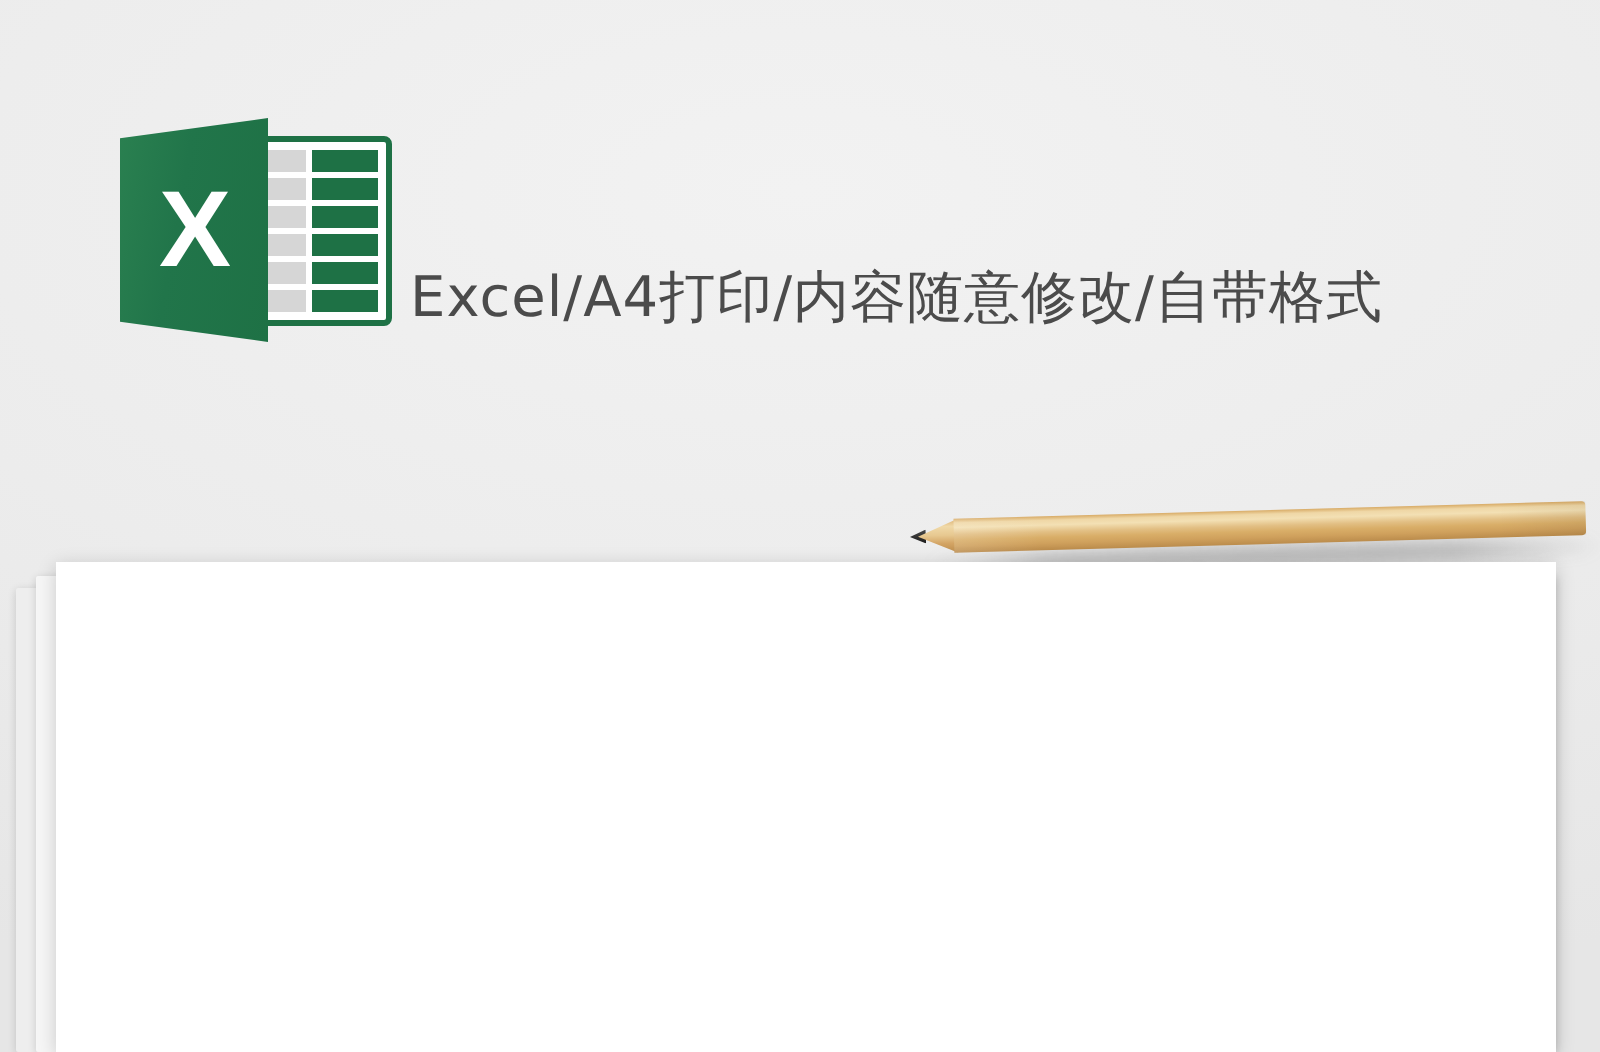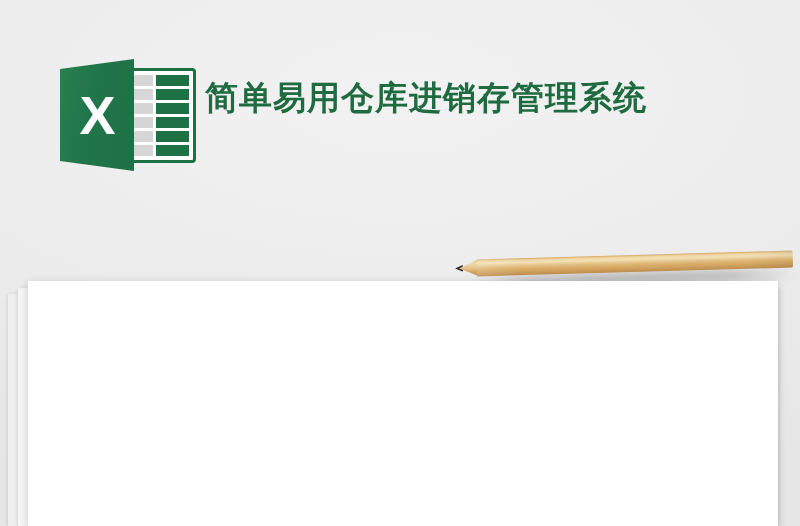--- a/index.html
+++ b/index.html
@@ -202,22 +202,22 @@
             <div class="xl-cell"></div>
           <div class="xl-cell hdr"></div>
             <div class="xl-cell"></div>
         </div>
       </div>
       <div class="xl-leftpanel">
         <div class="xl-x">X</div>
       </div>
     </div>
 
-    <div id="header-title">简单易用仓库进销存管理系统</div>
-
+
+    <div id="header-subtitle">Excel/A4打印/内容随意修改/自带格式</div>
   </div>
 
   <div id="pencil-shadow"></div>
   <div id="pencil">
     <div class="pencil-tip"></div>
     <div class="pencil-cone"></div>
     <div class="pencil-body"></div>
   </div>
 
   <div id="page-back-2" class="page-back"></div>

